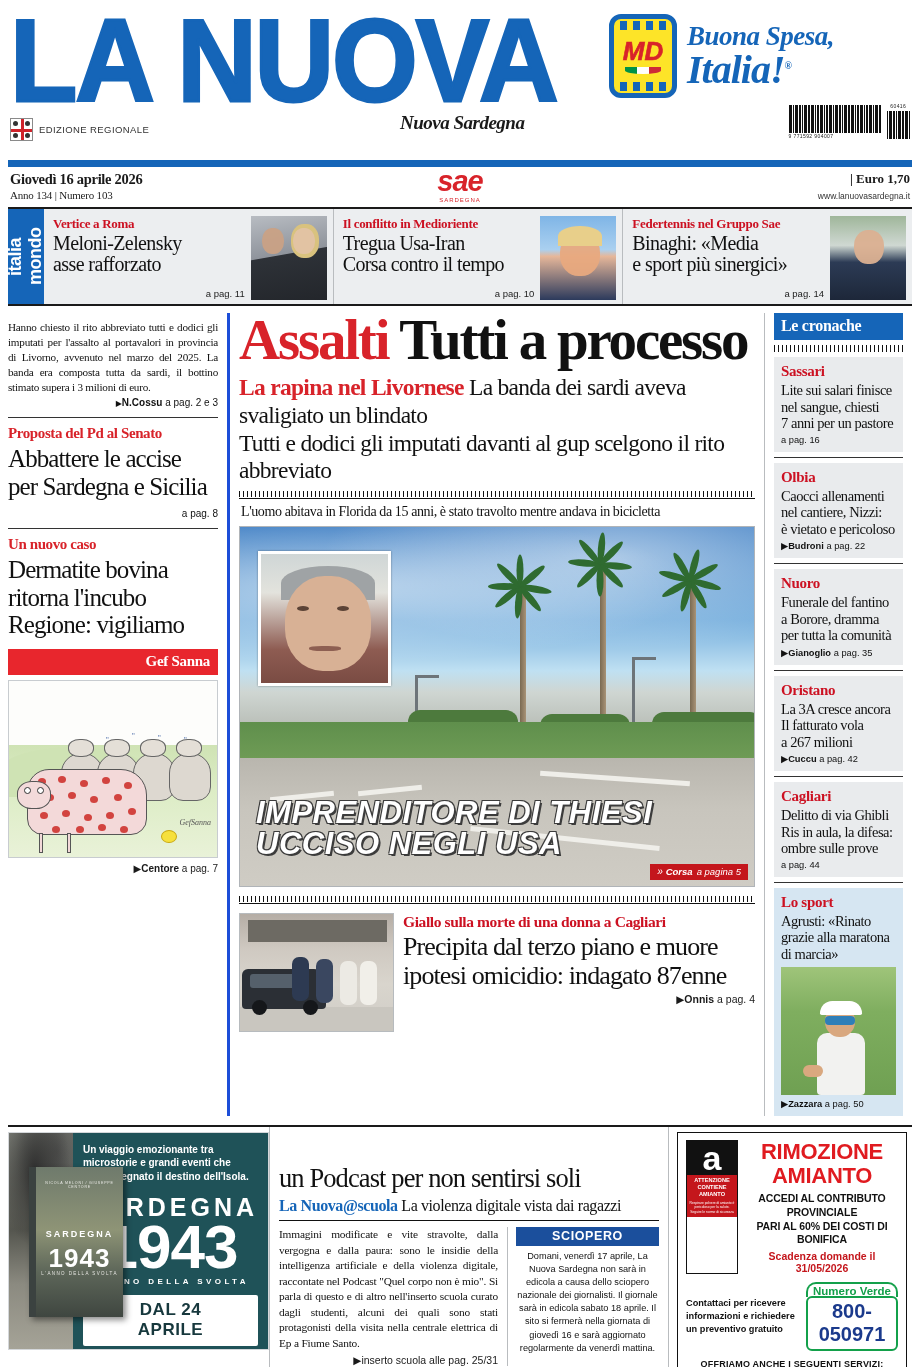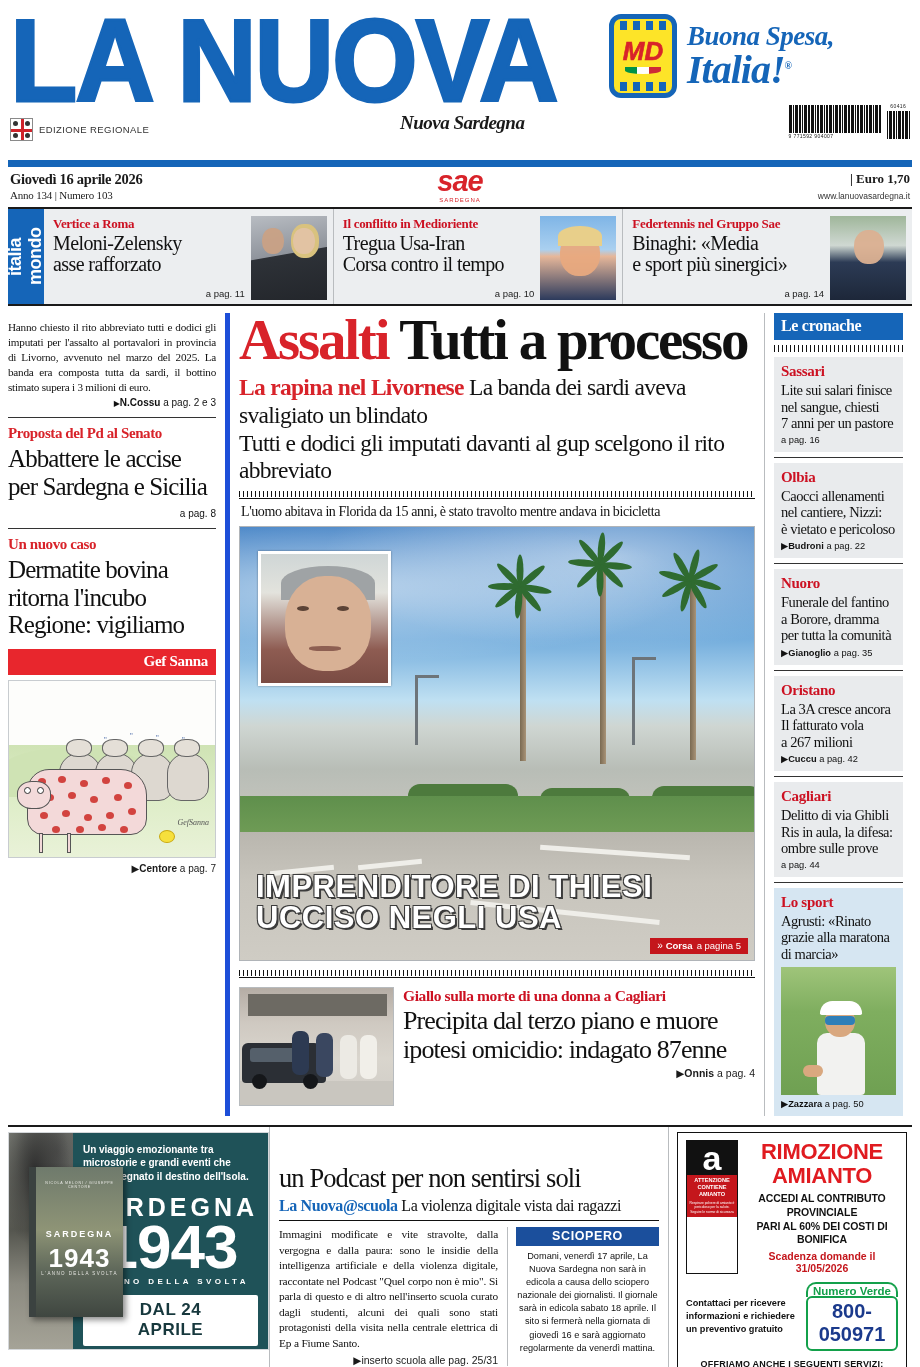--- a/index.html
+++ b/index.html
@@ -148,21 +148,21 @@
   .tb-photo.p1 .face.b { left:42px; top:12px; width:22px; height:26px; background:#e3c3a5;}
   .tb-photo.p1 .hair { position:absolute; left:40px; top:8px; width:28px; height:34px; background:#d9c27e; border-radius:45%; }
   .tb-photo.p2 .face.a { left:20px; top:16px; width:40px; height:44px; background:#e8a97e;}
   .tb-photo.p2 .hair { position:absolute; left:18px; top:10px; width:44px; height:20px; background:#e8cf8a; border-radius:50% 50% 0 0;}
   .tb-photo.p3 .face.a { left:24px; top:14px; width:30px; height:34px; background:#dbb091;}
 
   
   .main {
     margin: 7px 8px 0 8px; display:flex; gap:0;
   }
-  .col-left { width:222px; flex:none; padding-right:9px; border-right:5px solid #1d4ed8; }
+  .col-left { width:222px; flex:none; padding-right:9px; border-right:3px solid #1d4ed8; }
   .col-center { width:534px; flex:none; padding:0 9px; }
   .col-right { width:139px; flex:none; padding-left:9px; border-left:1px solid #b9bcbf;}
 
   
   .headline-zone { margin-bottom:6px; }
   .main-head {
     font-family:"Liberation Serif", serif; font-weight:700;
     font-size:57px; line-height:0.95; letter-spacing:-2.2px; color:#111;
     white-space:nowrap;
   }
@@ -254,23 +254,24 @@
   .dotted-rule {
     height:8px; border-bottom:1px solid #111; margin-bottom:0;
     background-image: repeating-linear-gradient(90deg,#111 0 1px, transparent 1px 4px);
     background-size: 100% 6px; background-repeat:no-repeat; background-position: 0 0;
   }
   .photo-caption {
     font-family:"Liberation Serif", serif; font-size:14px; letter-spacing:-0.4px;
     padding:5px 2px 6px 2px; color:#111;
   }
   .big-photo {
-    height:435px; position:relative; overflow:hidden;
+    height:361px; position:relative; overflow:hidden;
     background: linear-gradient(180deg, #3f7fc4 0%, #75aedd 26%, #bfe0f2 40%, #cfd6d2 46%, #b8bdb6 56%, #c9c7c0 70%, #d3d0ca 100%);
     border:1px solid #b0b4b8;
+    font-style:italic;
   }
   .sky-clouds { position:absolute; left:0; right:0; top:0; height:150px;
     background: radial-gradient(ellipse at 20% 40%, rgba(255,255,255,.55), transparent 60%),
                 radial-gradient(ellipse at 72% 20%, rgba(255,255,255,.5), transparent 55%); }
   .palm { position:absolute; }
   .palm .trunk { position:absolute; width:6px; background: linear-gradient(90deg,#7a6a52,#a89377); left:0; bottom:0; }
   .palm .fronds { position:absolute; left:-28px; top:0; width:62px; height:46px; }
   .palm .fronds i {
     position:absolute; left:28px; top:22px; width:32px; height:7px; background:#2f6b30;
     border-radius:50%; transform-origin: 0 50%;

